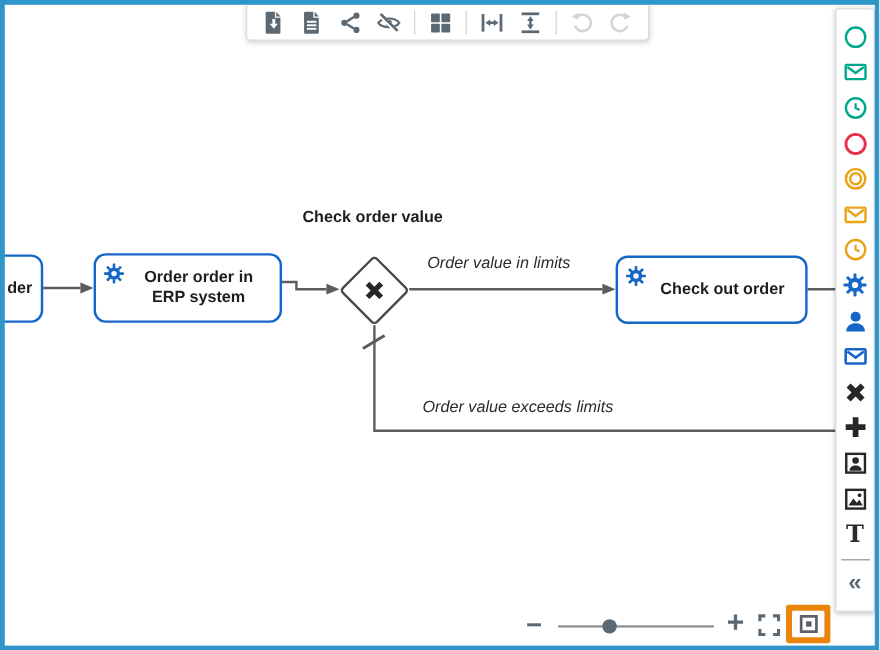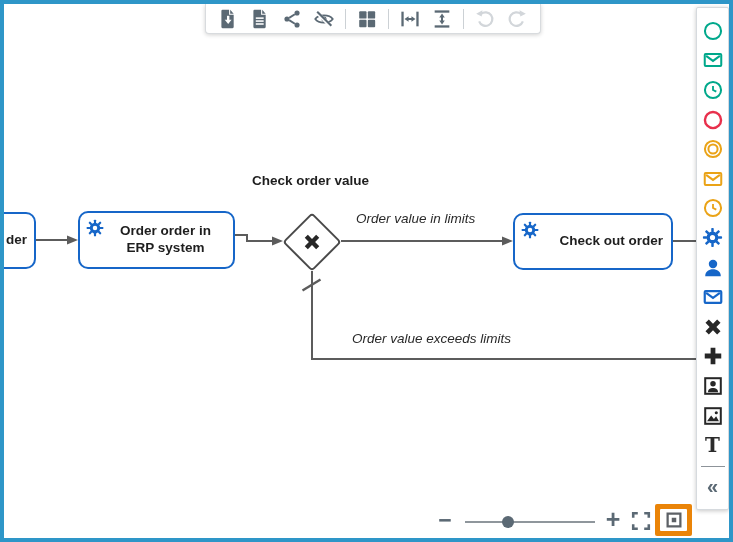--- a/index.html
+++ b/index.html
@@ -103,21 +103,21 @@
 
   <div class="gateway"></div>
   <svg class="gateway-marker" viewBox="0 0 24 24">
     <path d="M9.6 3.2 h4.8 v6.4 h6.4 v4.8 h-6.4 v6.4 h-4.8 v-6.4 H3.2 V9.6 h6.4 z" transform="rotate(45 12 12)" fill="#272727"></path>
   </svg>
   <div class="diagram-label bold-label" style="left:252px; top:173px;">Check order value</div>
 
   <div class="diagram-label italic-label" style="left:356px; top:211px;">Order value in limits</div>
   <div class="diagram-label italic-label" style="left:352px; top:331px;">Order value exceeds limits</div>
 
-  <div class="task" style="left:513px; top:213px; width:160px; height:57px; padding:4px 8px 4px 26px;justify-content:flex-end;">
+  <div class="task" style="left:513px; top:213px; width:160px; height:57px; padding:4px 8px 4px 26px;">
     <span class="gear-corner">
       <svg width="20" height="20" viewBox="0 0 24 24">
           <g fill="#1666c8">
         <circle cx="12" cy="12" r="6.2"></circle>
         <g>
               <rect x="10.7" y="2" width="2.6" height="4.4" rx="0.8"></rect>
         <rect x="10.7" y="2" width="2.6" height="4.4" rx="0.8" transform="rotate(45 12 12)"></rect>
         <rect x="10.7" y="2" width="2.6" height="4.4" rx="0.8" transform="rotate(90 12 12)"></rect>
         <rect x="10.7" y="2" width="2.6" height="4.4" rx="0.8" transform="rotate(135 12 12)"></rect>
         <rect x="10.7" y="2" width="2.6" height="4.4" rx="0.8" transform="rotate(180 12 12)"></rect>

